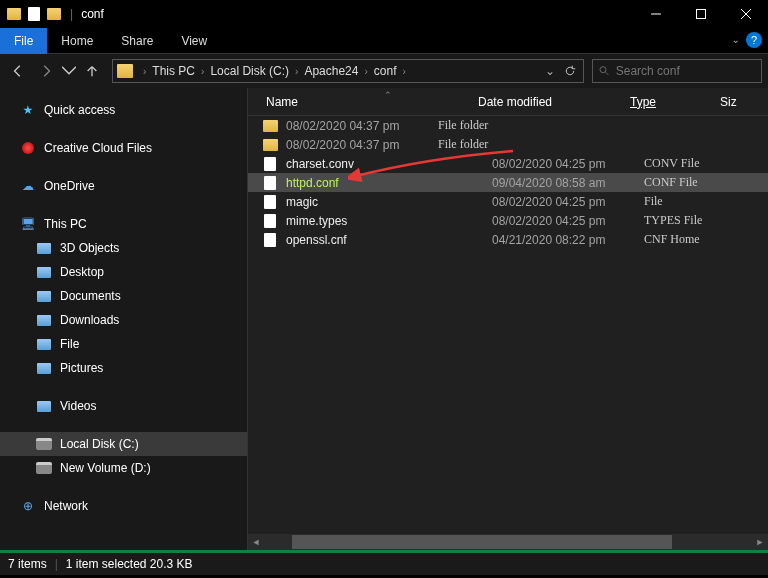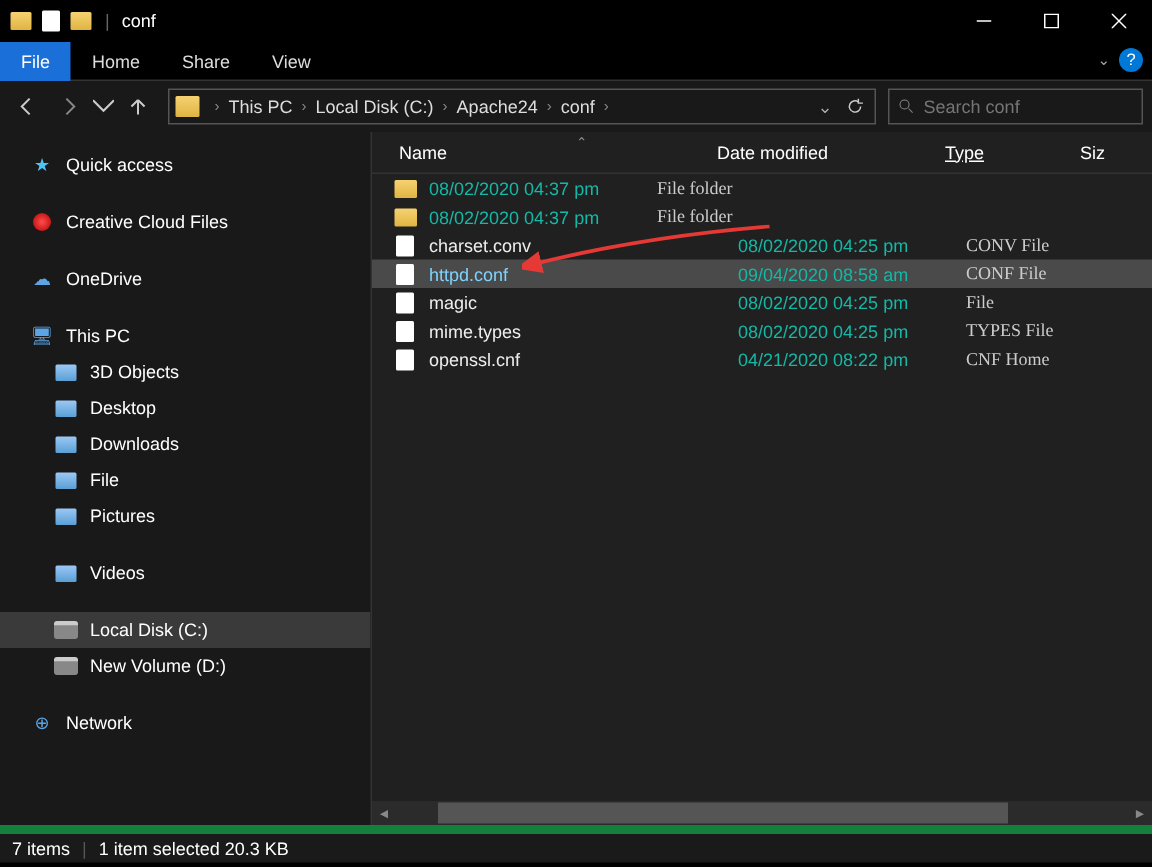--- a/index.html
+++ b/index.html
@@ -50,29 +50,29 @@
 .col-type{width:90px;text-decoration:underline;}
 .col-size{flex:1;}
 .sort-ind{position:absolute;left:136px;top:2px;color:#888;font-size:9px;}
 .filelist{flex:1;}
 .f-row{height:19px;display:flex;align-items:center;padding-left:14px;}
 .f-row.sel{background:#4a4a4a;}
 .f-ico{width:16px;height:16px;margin-right:8px;display:flex;align-items:center;justify-content:center;}
 .f-folder{width:15px;height:12px;background:linear-gradient(#f5d271,#e0b443);border-radius:1px;}
 .f-file{width:12px;height:14px;background:#fff;border-radius:1px;}
 .f-name{width:206px;color:#eee;}
-.f-row.sel .f-name{color:#7dd3fc;}
-.f-date{width:152px;color:#14b8a6;}
+.f-row.sel .f-name{color:#bef264;}
+.f-date{width:152px;color:#a3a3a3;}
 .f-type{width:90px;color:#ccc;font-family:Liberation Serif, serif;}
 .arrow{position:absolute;top:60px;left:100px;pointer-events:none;}
 .hscroll{position:absolute;bottom:0;left:0;right:0;height:16px;background:#2b2b2b;display:flex;align-items:center;}
 .hscroll .track{flex:1;height:16px;position:relative;}
 .hscroll .thumb{position:absolute;left:28px;width:380px;height:14px;top:1px;background:#555;}
 .hscroll .arr{width:16px;height:16px;display:flex;align-items:center;justify-content:center;color:#888;font-size:9px;}
-.statusbar{height:25px;background:#1a1a1a;border-top:6px solid #15803d;display:flex;align-items:center;padding:0 8px;color:#ccc;gap:8px;}
+.statusbar{height:25px;background:#1a1a1a;border-top:3px solid #15803d;display:flex;align-items:center;padding:0 8px;color:#ccc;gap:8px;}
 .statusbar .ssep{color:#555;}
 </style>
 </head>
 <body>
 
 <div class="titlebar">
   <div class="tb-icon">
       <div class="folder-ico"></div>
     </div>
   <div class="tb-icon">
@@ -191,20 +191,26 @@
         <span class="s-ico">
           <span class="ico-folder-s"></span>
         </span>
         <span>3D Objects</span>
       </div>
     <div class="s-item sub">
         <span class="s-ico">
           <span class="ico-folder-s"></span>
         </span>
         <span>Desktop</span>
+      </div>
+    <div class="s-item sub">
+        <span class="s-ico">
+          <span class="ico-folder-s"></span>
+        </span>
+        <span>Documents</span>
       </div>
     <div class="s-item sub">
         <span class="s-ico">
           <span class="ico-folder-s"></span>
         </span>
         <span>Downloads</span>
       </div>
     <div class="s-item sub">
         <span class="s-ico">
           <span class="ico-folder-s"></span>

